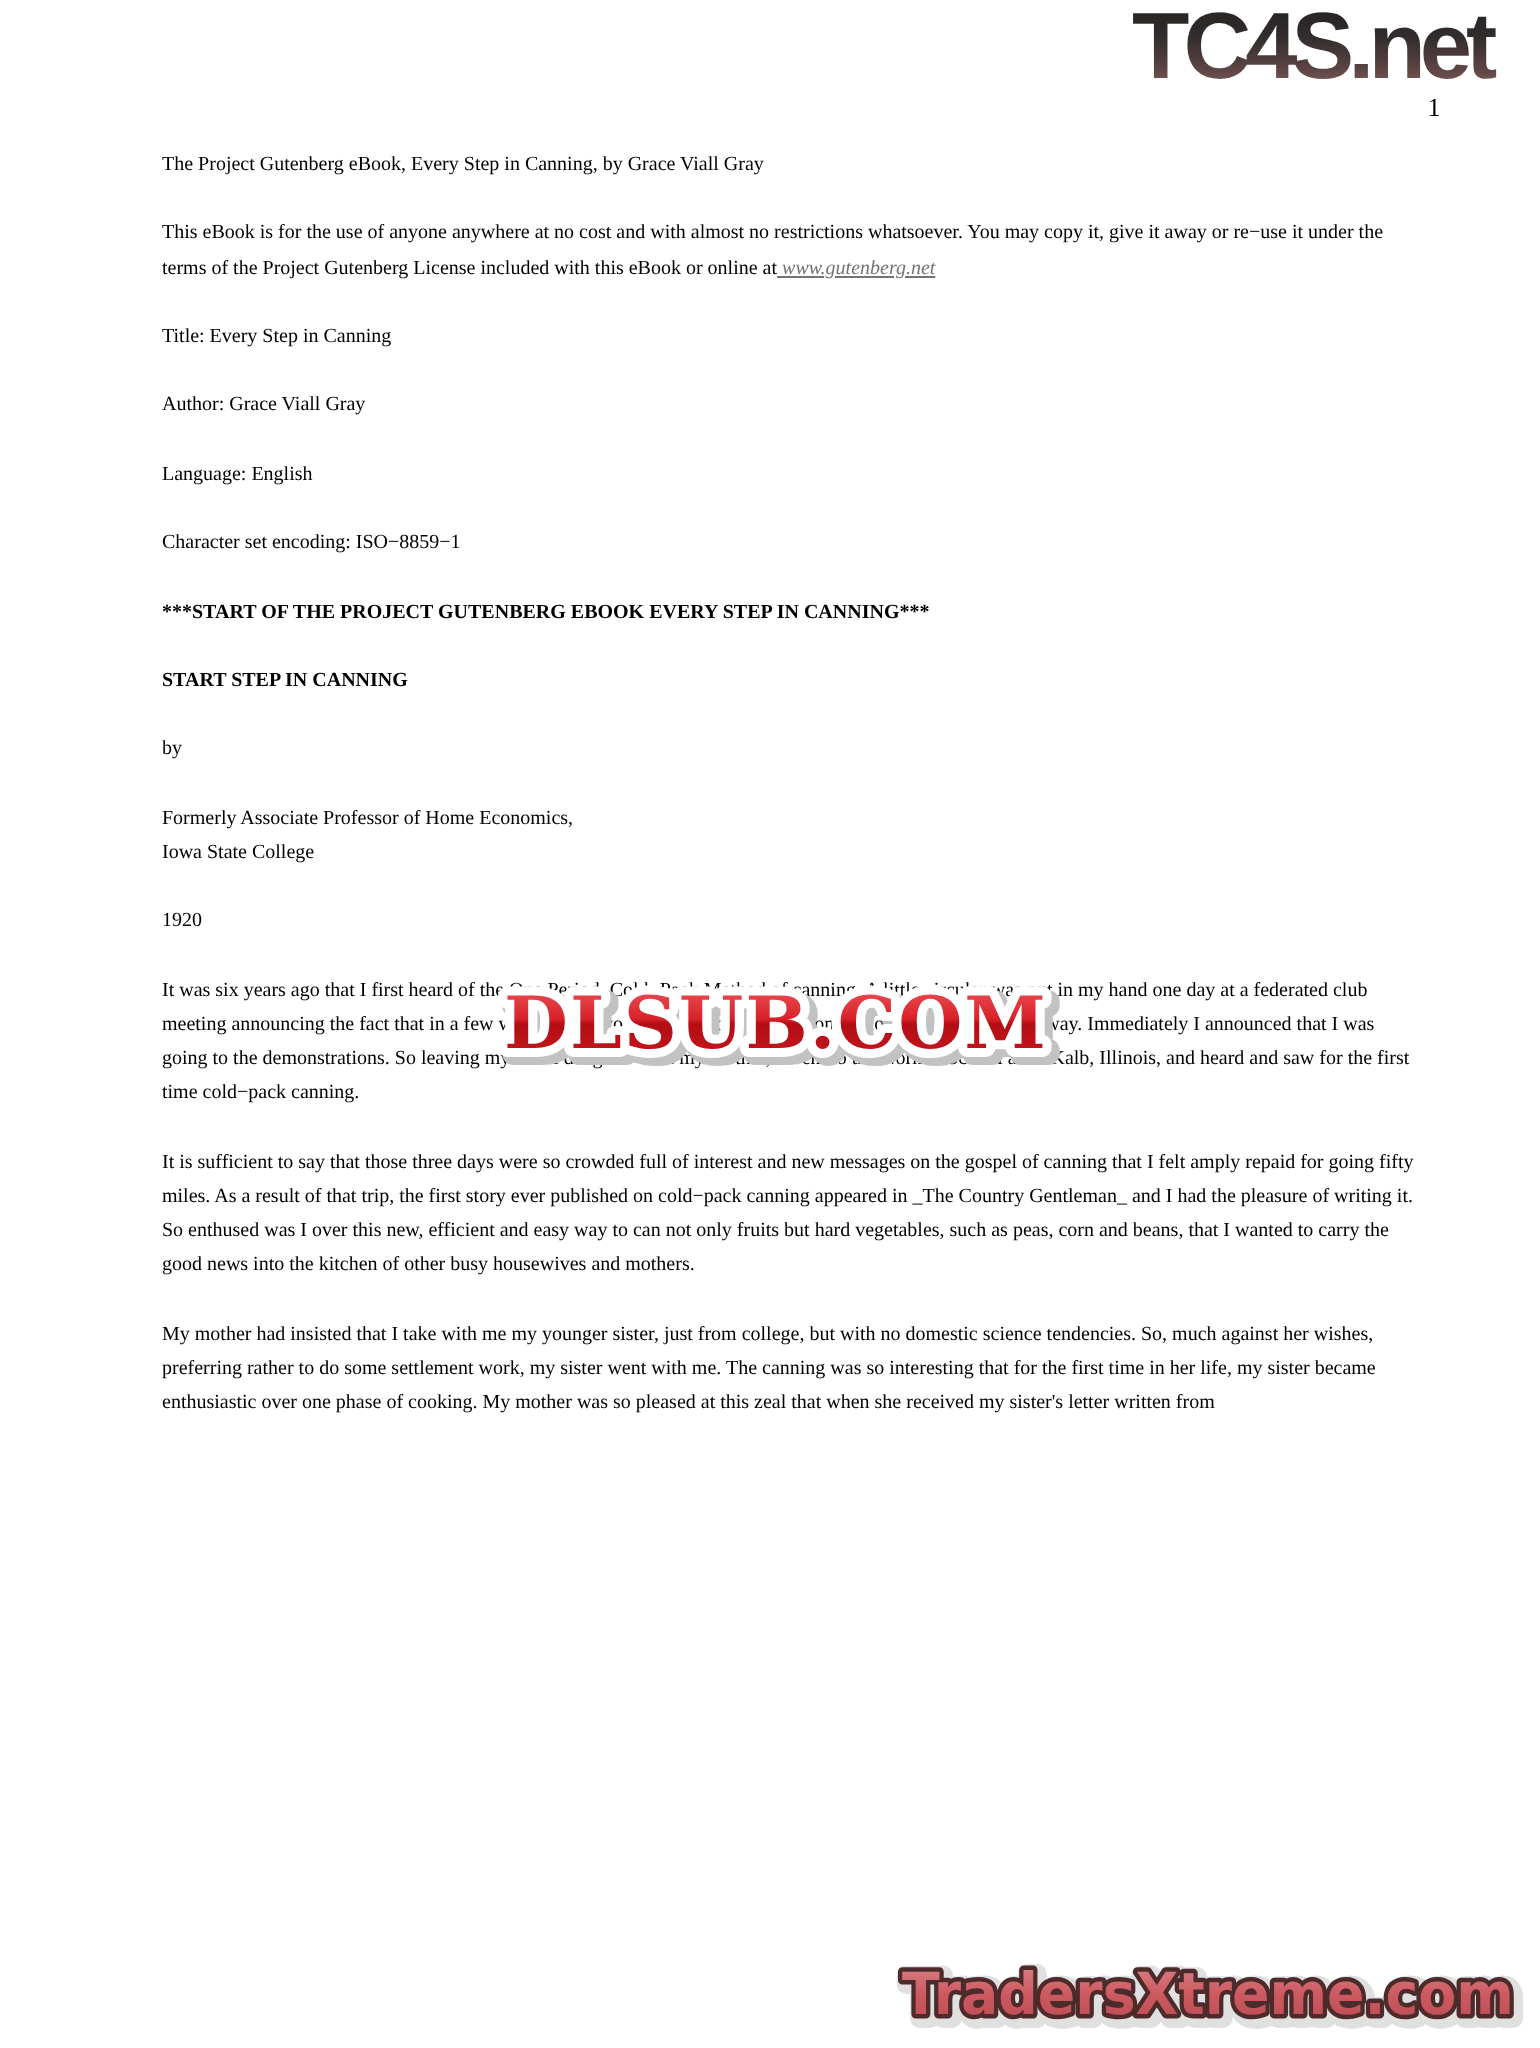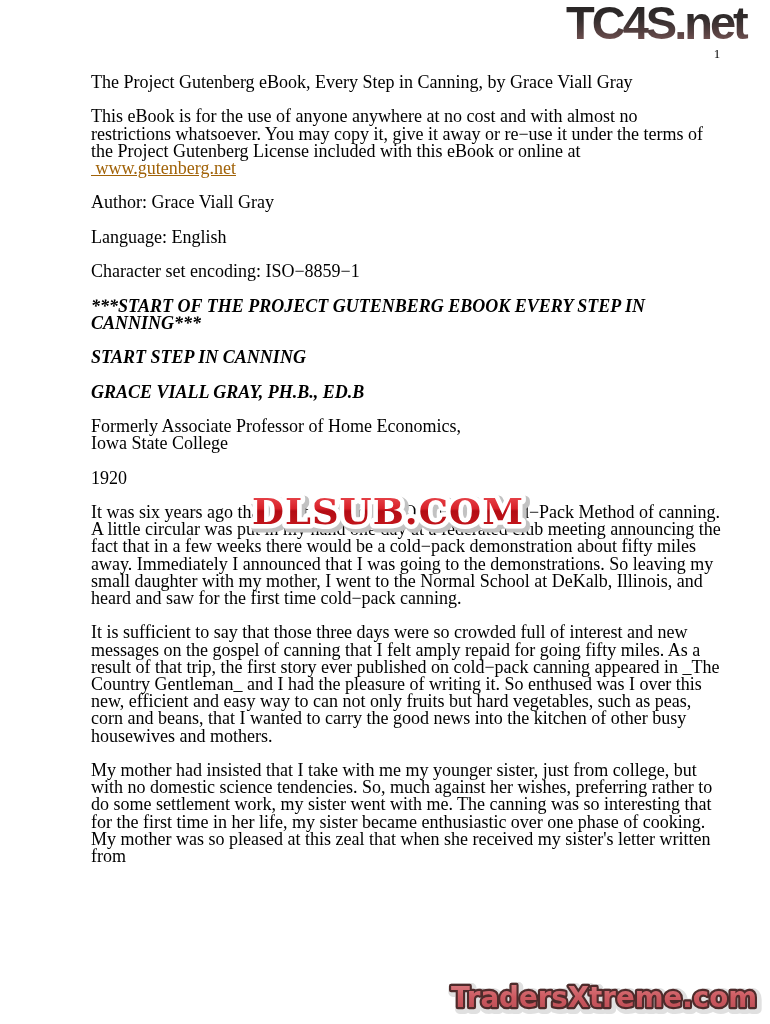--- a/index.html
+++ b/index.html
@@ -39,33 +39,34 @@
     left: 705px; top: 46px;
     width: 24px;
     text-align: center;
     font-size: 13px;
     line-height: 16px;
   }
 
   
   .content {
     position: absolute;
-    left: 91px; top: 74px;
+    left: 81px; top: 74px;
     width: 630px;
-    font-size: 18px;
+    font-size: 10px;
     line-height: 17.2px;
     color: #000000;
   }
   .content p { margin: 0 0 17.2px 0; }
-  .hdr { font-weight: bold; font-style: italic; }
+  .hdr { font-weight: bold; }
   .doc-link {
-    color: #a16207;
+    color: #737373;
     text-decoration: underline;
     white-space: pre;
     cursor: pointer;
+    font-style: italic;
   }
 
   
   .dlsub {
     position: absolute;
     left: 238px; top: 482px;
     pointer-events: none;
   }
   .traders {
     position: absolute;
@@ -81,32 +82,33 @@
   <div class="tc4s-logo">TC4S.net</div>
 
   <div class="page-number">1</div>
 
   <div class="content">
 
     <p>The Project Gutenberg eBook, Every Step in Canning, by Grace Viall Gray</p>
 
     <p><span>This eBook is for the use of anyone anywhere at no cost and with almost no restrictions whatsoever. You may copy it, give it away or re−use it under the terms of the Project Gutenberg License included with this eBook or online at</span><a class="doc-link" href="#"> www.gutenberg.net</a></p>
 
+    <p>Title: Every Step in Canning</p>
     <p>Author: Grace Viall Gray</p>
     <p>Language: English</p>
     <p>Character set encoding: ISO−8859−1</p>
 
     <p class="hdr">***START OF THE PROJECT GUTENBERG EBOOK EVERY STEP IN CANNING***</p>
 
 
     <p class="hdr">START STEP IN CANNING</p>
 
 
+    <p>by</p>
 
-    <p class="hdr">GRACE VIALL GRAY, PH.B., ED.B</p>
 
     <p><span>Formerly Associate Professor of Home Economics,</span><br><span>Iowa State College</span></p>
 
     <p>1920</p>
 
 
     <p>It was six years ago that I first heard of the One Period, Cold−Pack Method of canning. A little circular was put in my hand one day at a federated club meeting announcing the fact that in a few weeks there would be a cold−pack demonstration about fifty miles away. Immediately I announced that I was going to the demonstrations. So leaving my small daughter with my mother, I went to the Normal School at DeKalb, Illinois, and heard and saw for the first time cold−pack canning.</p>
     <p>It is sufficient to say that those three days were so crowded full of interest and new messages on the gospel of canning that I felt amply repaid for going fifty miles. As a result of that trip, the first story ever published on cold−pack canning appeared in _The Country Gentleman_ and I had the pleasure of writing it. So enthused was I over this new, efficient and easy way to can not only fruits but hard vegetables, such as peas, corn and beans, that I wanted to carry the good news into the kitchen of other busy housewives and mothers.</p>
     <p>My mother had insisted that I take with me my younger sister, just from college, but with no domestic science tendencies. So, much against her wishes, preferring rather to do some settlement work, my sister went with me. The canning was so interesting that for the first time in her life, my sister became enthusiastic over one phase of cooking. My mother was so pleased at this zeal that when she received my sister's letter written from</p>
 

